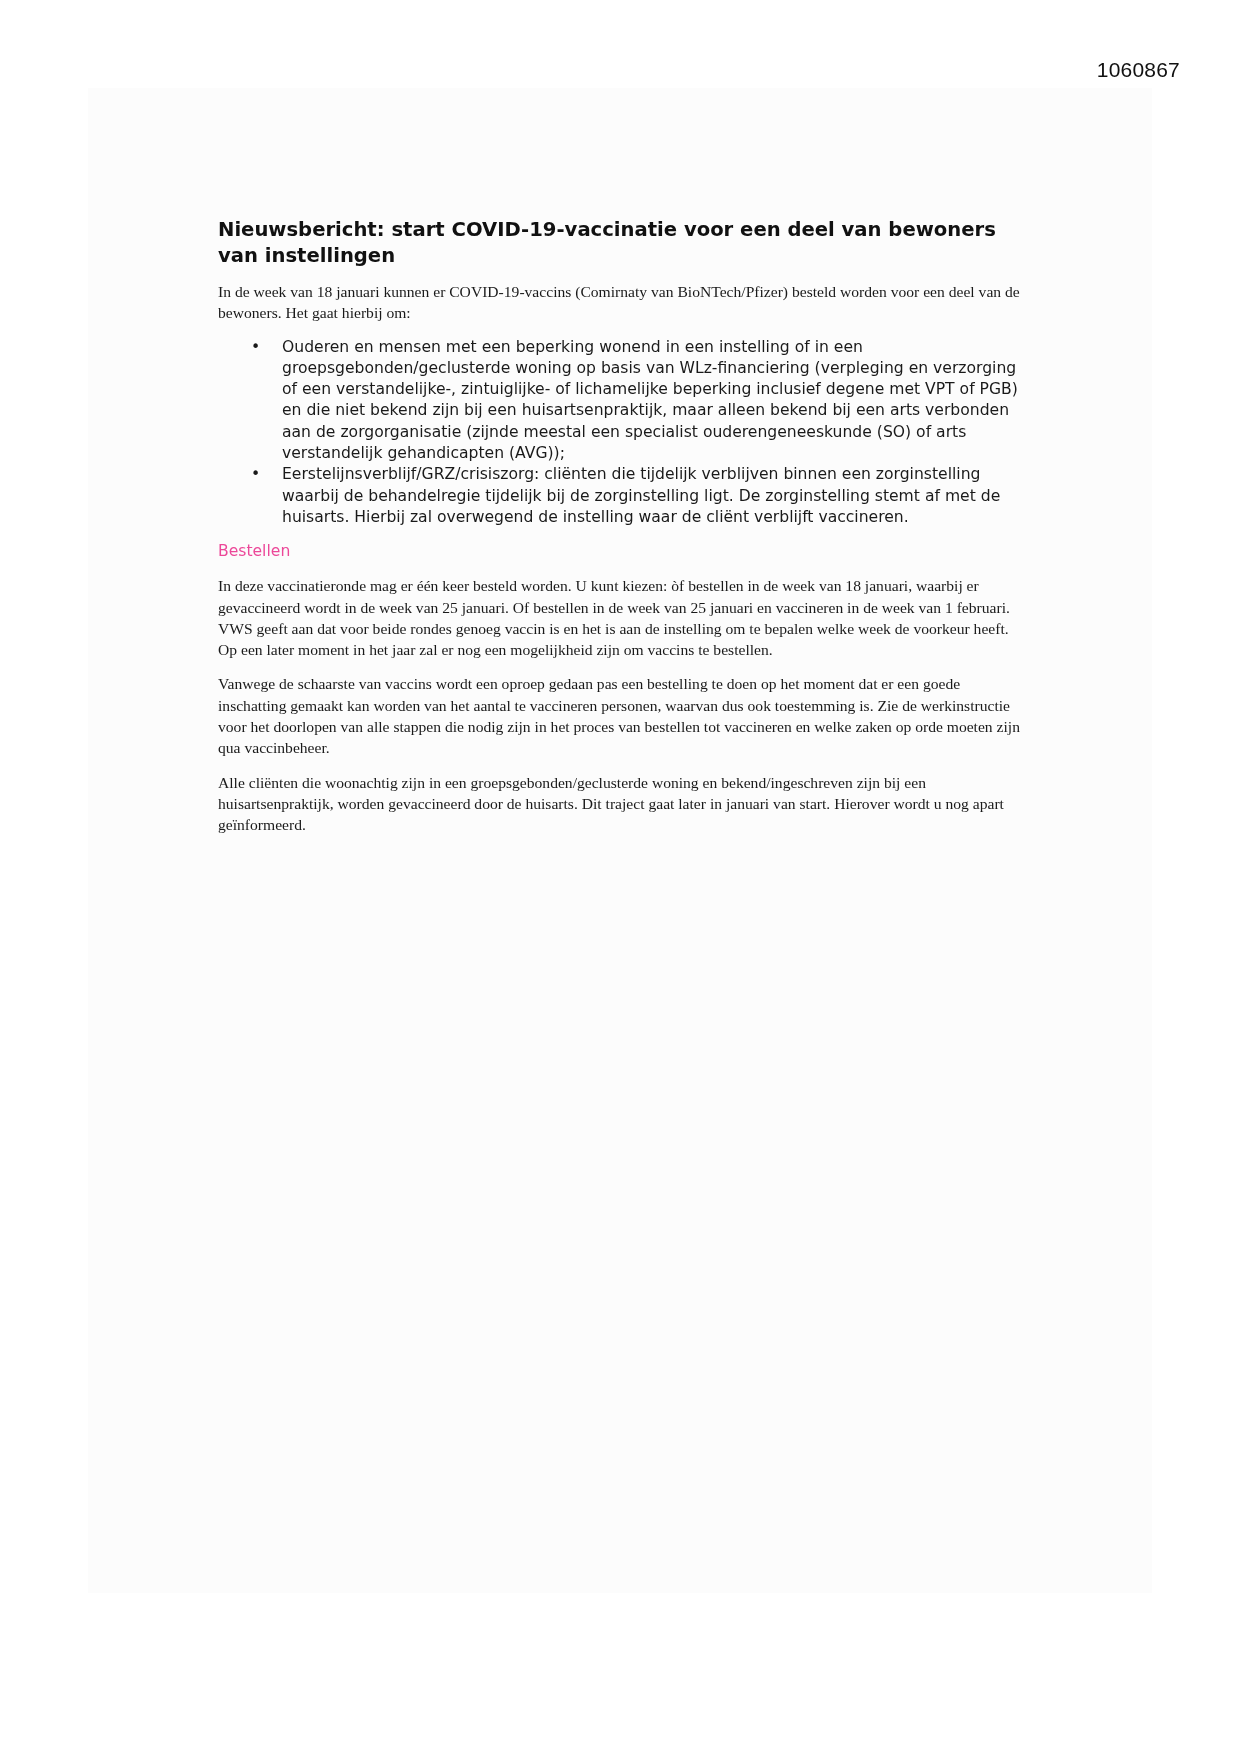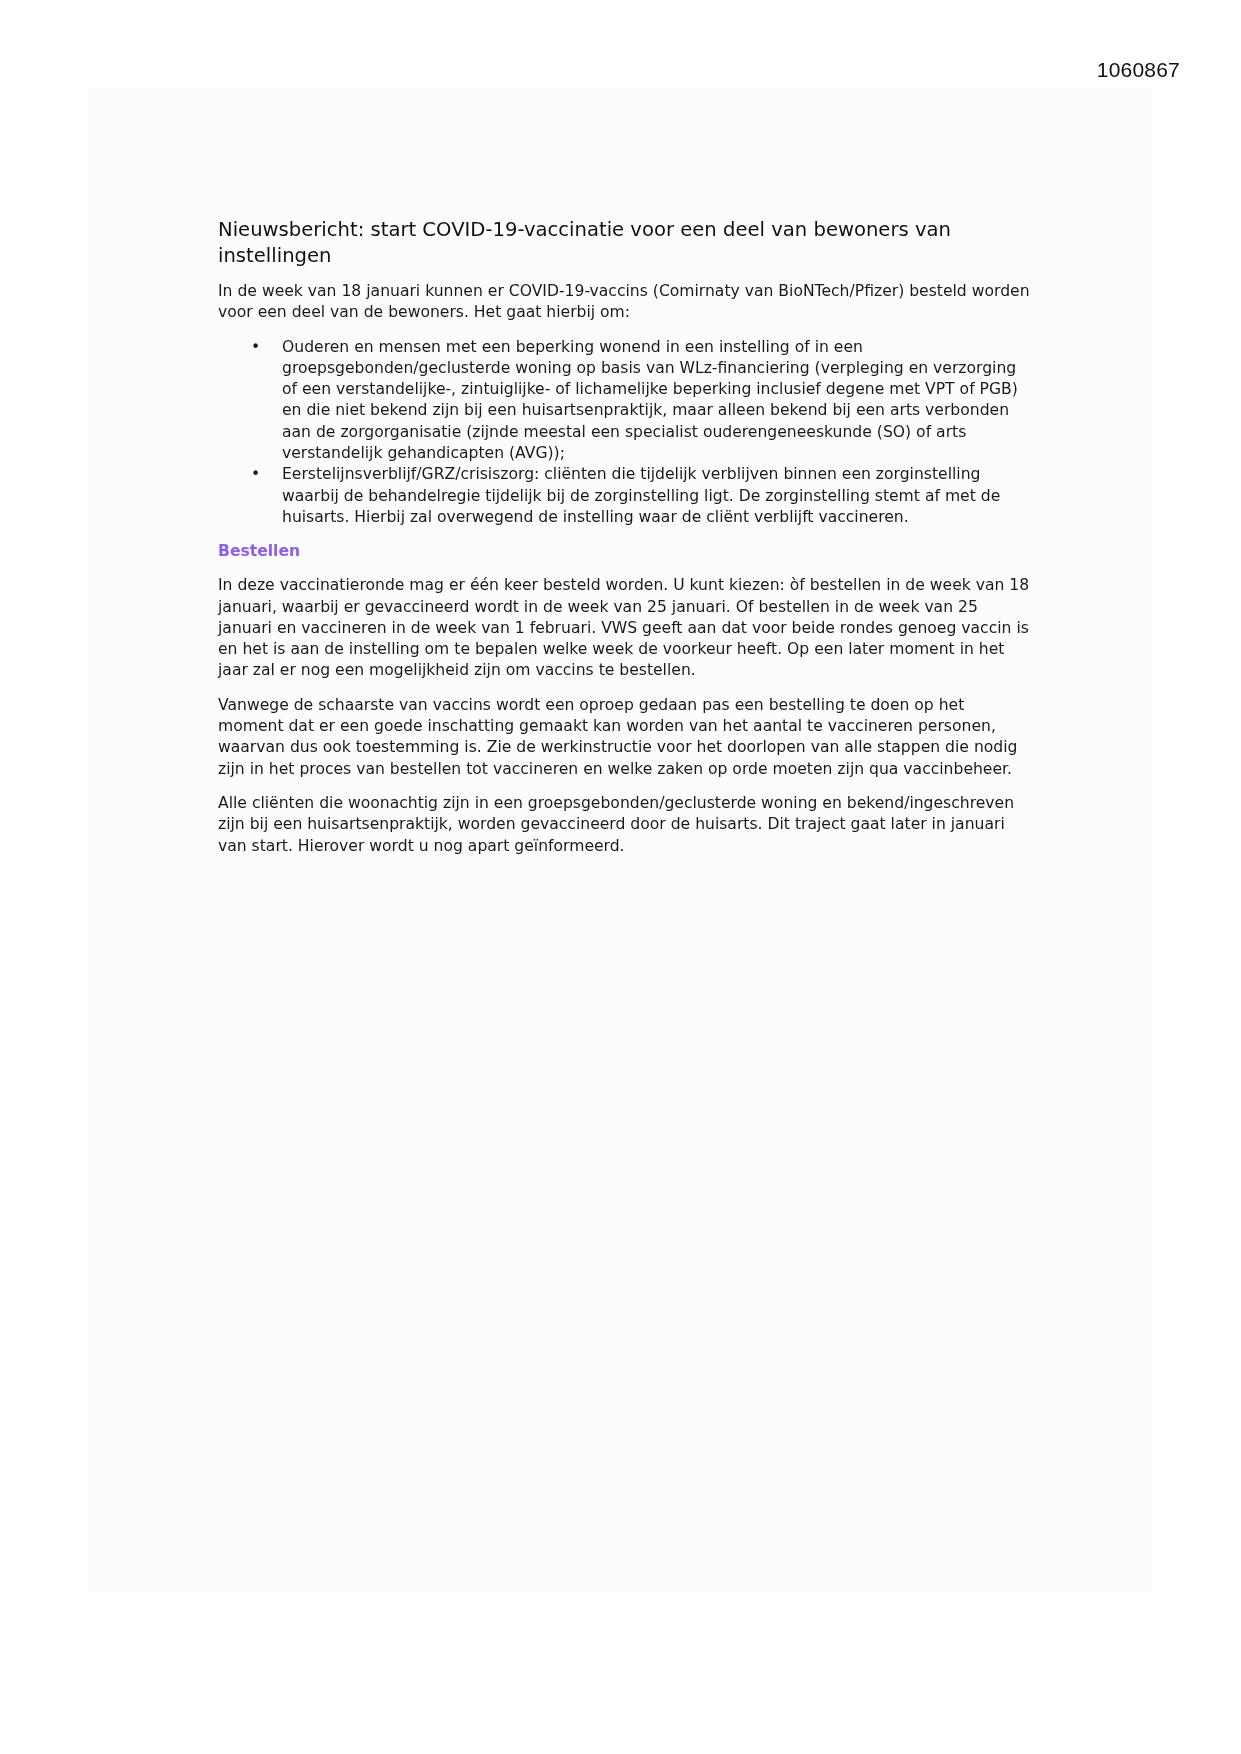--- a/index.html
+++ b/index.html
@@ -36,48 +36,49 @@
       position: absolute;
       left: 218px;
       top: 217px;
       width: 812px;
       font-size: 15.6px;
       line-height: 21.3px;
     }
     .title {
       font-size: 19.6px;
       line-height: 26px;
-      font-weight: normal;
+      font-weight: bold;
       margin: 0 0 12px 0;
       color: #111111;
     }
     p {
       margin: 4px 0 13px 0;
+      font-family: Liberation Serif, serif;
     }
     ul {
       list-style: none;
       margin: 0 0 13px 0;
       padding: 0;
     }
     ul li {
       position: relative;
       padding-left: 64px;
       margin: 0;
     }
     ul li .bullet {
       position: absolute;
       left: 33px;
       top: 0;
     }
     h2 {
       font-size: 15.6px;
       line-height: 21px;
-      font-weight: bold;
+      font-weight: normal;
       margin: 0 0 13px 0;
-      color: #8b5cf6;
+      color: #ec4899;
     }
     b { font-weight: normal; }
   </style>
 </head>
 <body>
 
 <div class="scan-area"></div>
 
 <div class="doc-id">1060867</div>
 

